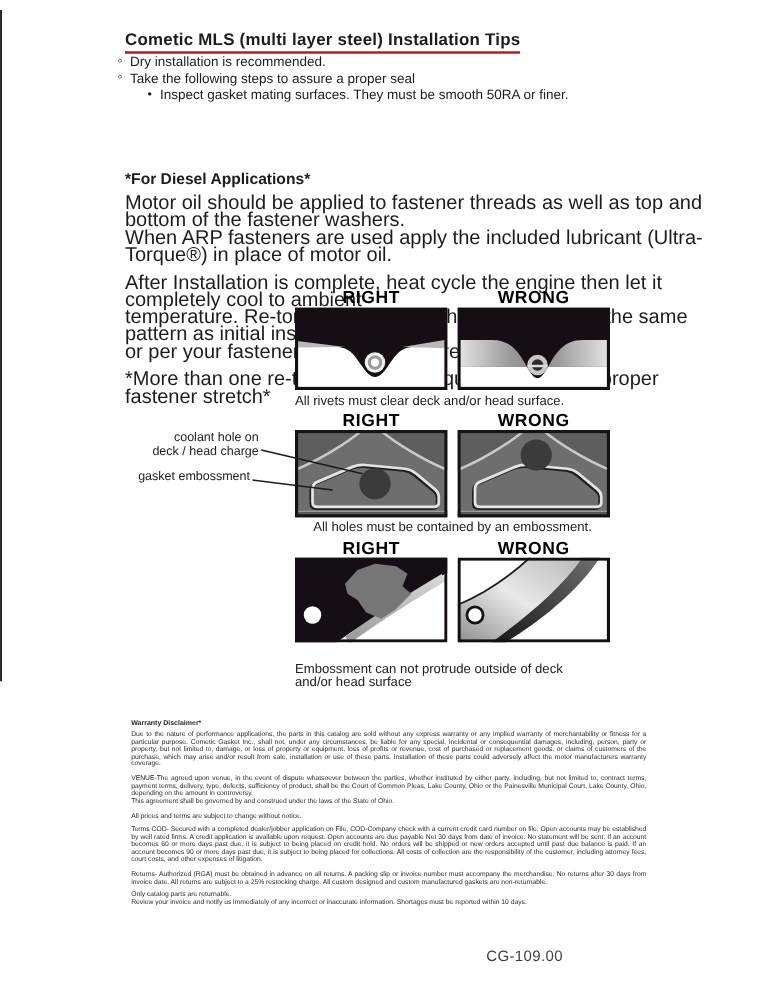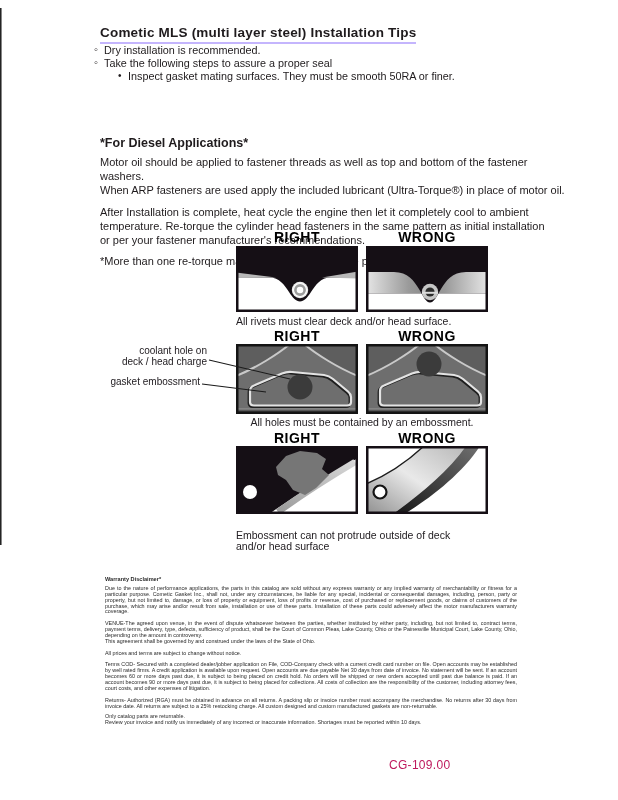--- a/index.html
+++ b/index.html
@@ -1,41 +1,41 @@
 <!DOCTYPE html>
 <html><head>
 <meta charset="utf-8">
 <style>
   html,body{margin:0;padding:0;background:#ffffff;}
   .page{position:relative;width:618px;height:800px;background:#ffffff;overflow:hidden;
         font-family:"Liberation Sans", sans-serif;color:#1f1b1d;}
   .abs{position:absolute;}
   
   .title{font-size:13.5px;font-weight:bold;letter-spacing:.2px;
-         border-bottom:2px solid #c4b5fd;padding-bottom:2px;display:inline-block;}
+         border-bottom:2px solid #b91c1c;padding-bottom:2px;display:inline-block;}
   .tips{list-style:none;margin:0;padding:0;font-size:10.8px;line-height:12.8px;white-space:nowrap;}
   .tips li{position:relative;padding-left:10px;}
   .tips li.l1::before{content:"◦";position:absolute;left:0;top:-1px;font-size:11px;}
   .tips li.l2{margin-left:24px;}
   .tips li.l2::before{content:"•";position:absolute;left:0;top:0;font-size:10px;}
   
   .sec-head{font-size:12.5px;font-weight:bold;margin:17px 0 6px 0;}
-  .body-p{font-size:11px;line-height:13.9px;margin:0 0 8px 0;white-space:pre-line;width:470px;}
+  .body-p{font-size:16px;line-height:13.9px;margin:0 0 8px 0;white-space:pre-line;width:470px;}
   
   .dlabel{font-size:14px;font-weight:bold;letter-spacing:.5px;text-align:center;color:#000000;}
   .caption{font-size:10.5px;color:#242024;line-height:11px;}
   .sidelabel{font-size:10px;line-height:10.8px;text-align:right;color:#242024;white-space:pre-line;}
   .dbox{display:block;}
   
   .legal{width:412px;color:#2a2a2a;}
   .legal h3{font-size:5.6px;margin:0 0 4px 0;}
   .legal p{font-size:5.4px;line-height:5.85px;margin:0;text-align:justify;}
   .legal p.gap{margin-bottom:6px;}
   .legal p.gap-s{margin-bottom:5px;}
-  .footer-code{font-size:12px;color:#be185d;letter-spacing:.3px;}
+  .footer-code{font-size:12px;color:#404040;letter-spacing:.3px;}
   svg{display:block;}
 </style>
 </head>
 <body>
 
 <div class="page">
 
   <div class="abs" style="left:100px;top:23px;">
     <span class="title">Cometic MLS (multi layer steel) Installation Tips</span>
   </div>

